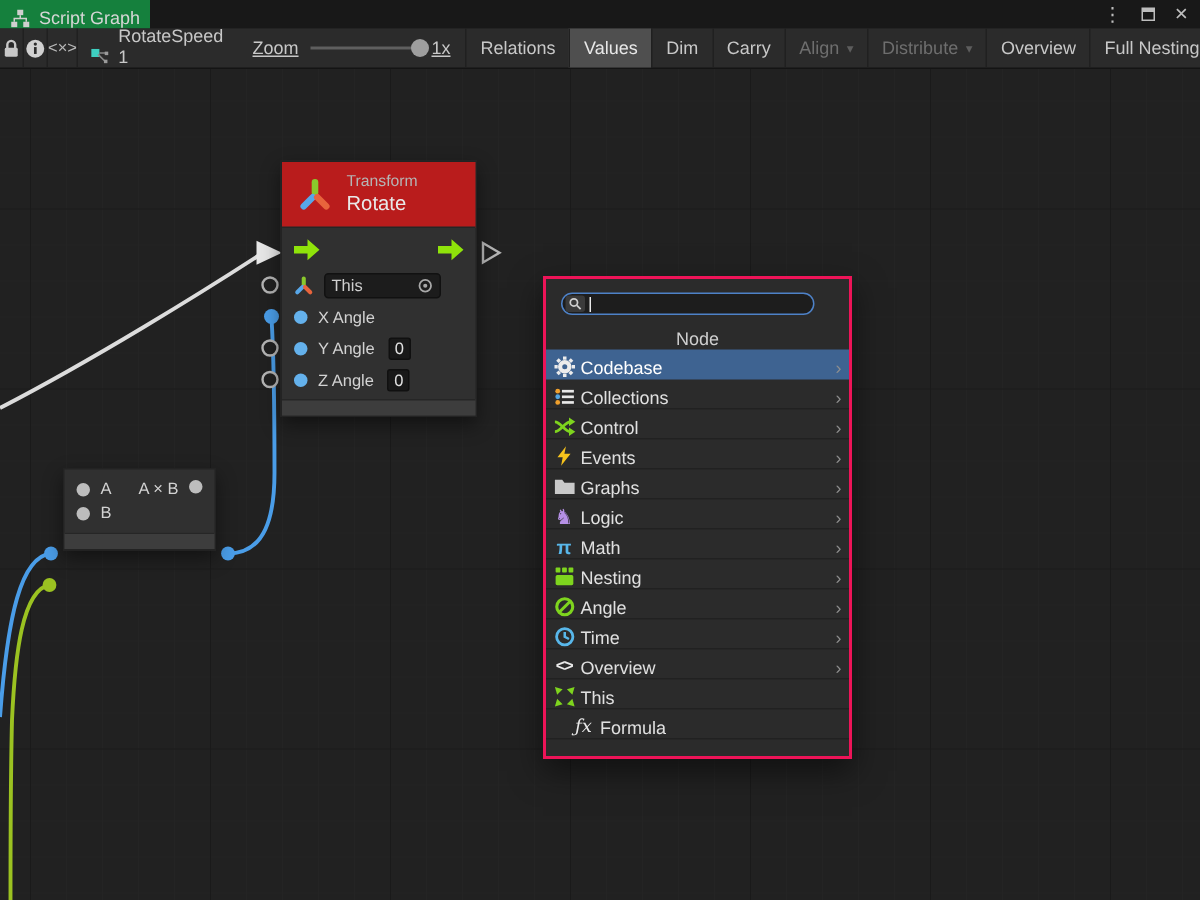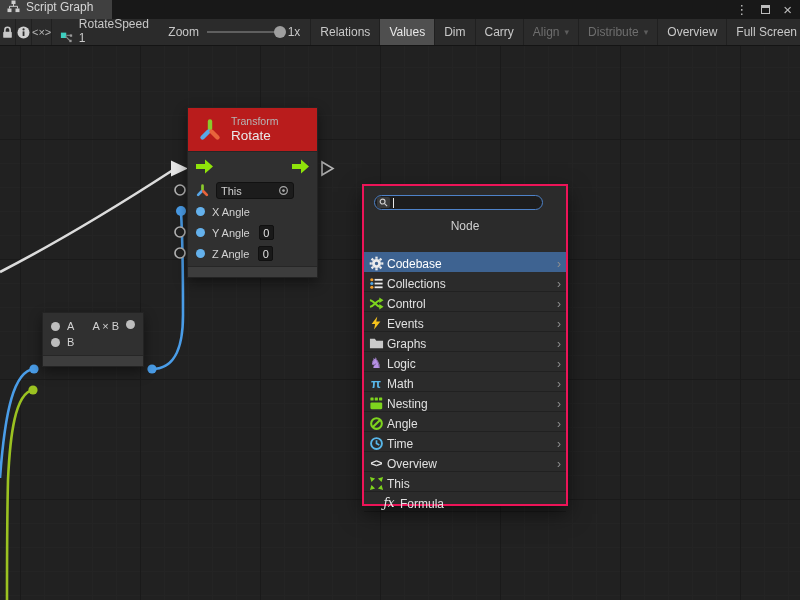--- a/index.html
+++ b/index.html
@@ -3,40 +3,40 @@
 <meta charset="utf-8">
 <style>
   * { margin:0; padding:0; box-sizing:border-box; }
   html,body { width:800px; height:600px; overflow:hidden; background:#212121;
     font-family:"Liberation Sans","DejaVu Sans",sans-serif; }
   body { position:relative; }
 
   
   .tabbar { position:absolute; left:0; top:0; width:800px; height:19px; background:#181818;
     display:flex; align-items:stretch; z-index:10; }
-  .tab { display:flex; align-items:flex-start; gap:6px; width:112px; padding-left:7px;
-    background:#404040; color:#d6d6d6; font-size:12px; }
+  .tab { display:flex; align-items:flex-end; gap:6px; width:100px; padding-left:7px;
+    background:#15803d; color:#d6d6d6; font-size:12px; }
   .winctl { margin-left:auto; display:flex; align-items:center; gap:13px; padding-right:8px;
     color:#bdbdbd; font-size:13px; }
   .winctl .glyph { cursor:default; line-height:1; }
   .maxbox { width:9px; height:9px; border:1.5px solid #bdbdbd; border-top-width:3px; }
 
   
   .toolbar { position:absolute; left:0; top:19px; width:800px; height:27px; background:#2b2b2b;
     border-bottom:1px solid #141414; display:flex; align-items:stretch; z-index:10;
     color:#c8c8c8; font-size:12px; }
   .tcell { display:flex; align-items:center; justify-content:center; border-right:1px solid #202020; }
   .tbtn { display:flex; align-items:center; justify-content:center; padding:4px 9px;
     border-left:1px solid #202020; white-space:nowrap; }
   .tbtn.active { background:#4f4f4f; color:#e8e8e8; }
   .tbtn.disabled { color:#6e6e6e; }
   .tbtn .arrow { margin-left:5px; font-size:9px; color:#8a8a8a; }
   .tbtn.disabled .arrow { color:#5d5d5d; }
   .namecell { display:flex; align-items:flex-end; gap:6px; padding:0 8px; width:112px; }
-  .zoomcell { display:flex; align-items:center; gap:8px; padding:0 10px; width:152px; }
+  .zoomcell { display:flex; align-items:center; gap:8px; padding:0 10px; width:152px;text-decoration:underline; }
   .ztrack { position:relative; width:86px; height:2px; background:#5f5f5f; }
   .zhandle { position:absolute; right:-6px; top:-5px; width:12px; height:12px;
     border-radius:50%; background:#9e9e9e; }
 
   
   .canvas { position:absolute; left:0; top:46px; width:800px; height:554px;
     background-color:#212121;
     background-image:
       linear-gradient(#1a1a1a 1px, transparent 1px),
       linear-gradient(90deg, #1a1a1a 1px, transparent 1px),
@@ -76,21 +76,21 @@
   .ab-right { margin-left:auto; display:flex; align-items:flex-start; gap:7px; }
 
   
   .finder { position:absolute; left:362px; top:184px; width:206px; height:322px; z-index:6;
     background:#2b2b2b; border:2px solid #ed1458; box-shadow:0 8px 20px rgba(0,0,0,.5); }
   .searchbox { margin:9px 0 0 10px; width:169px; height:15px; background:#1d1d1d;
     border:1px solid #4e82c8; border-radius:8px; display:flex; align-items:center; padding:0 2px; }
   .magbox { width:13px; height:11px; background:#3a3a3a; border-radius:2px;
     display:flex; align-items:center; justify-content:center; }
   .caret { width:1px; height:10px; background:#e8e8e8; margin-left:3px; }
-  .fhead { margin-top:9px; margin-bottom:19px; text-align:center; font-size:12px; color:#cfcfcf; }
+  .fhead { margin-top:9px; margin-bottom:0; text-align:center; font-size:12px; color:#cfcfcf; }
   .flist { }
   .frow { height:20px; display:flex; align-items:flex-end; gap:3px; padding:0 5px 0 4px;
     font-size:12px; color:#e0e0e0; border-bottom:1px solid rgba(0,0,0,.22); }
   .frow.selected { background:#3e6391; color:#fff; border-bottom-color:transparent; }
   .ficon { width:16px; height:16px; flex:0 0 auto; display:flex; align-items:center; justify-content:center; }
   .chev { margin-left:auto; color:#8f8f8f; font-size:12px; }
   .glyph-pi { color:#58b7ea; font-weight:bold; font-size:13px; }
   .glyph-knight { color:#b690e6; font-size:14px; line-height:1; }
   .glyph-vars { color:#eaeaea; font-weight:bold; font-size:11px; letter-spacing:-1px; }
   .glyph-fx { color:#eaeaea; font-style:italic; font-size:12px; font-family:"DejaVu Serif",serif;margin-left:13px; }
@@ -169,21 +169,21 @@
     <span class="arrow">▾</span>
   </div>
   <div class="tbtn disabled">
     <span>Distribute</span>
     <span class="arrow">▾</span>
   </div>
   <div class="tbtn">
       <span>Overview</span>
     </div>
   <div class="tbtn">
-      <span>Full Screen</span>
+      <span>Full Nesting</span>
     </div>
 </div>
 
 <div class="canvas"></div>
 
 <svg class="wires" width="800" height="600" viewBox="0 0 800 600">
   <path d="M 0 272 C 62 240 136 194 173 170" stroke="#dcdcdc" stroke-width="2.6" fill="none"></path>
   <polygon points="171,160.5 171,176.5 188,168.5" fill="#e6e6e6"></polygon>
   <path d="M 152 369 C 177 369 183 344 183 315 C 183 270 182 228 181 212" stroke="#4a9de8" stroke-width="2.6" fill="none"></path>
   <circle cx="152" cy="369" r="4.6" fill="#4a9de8"></circle>

